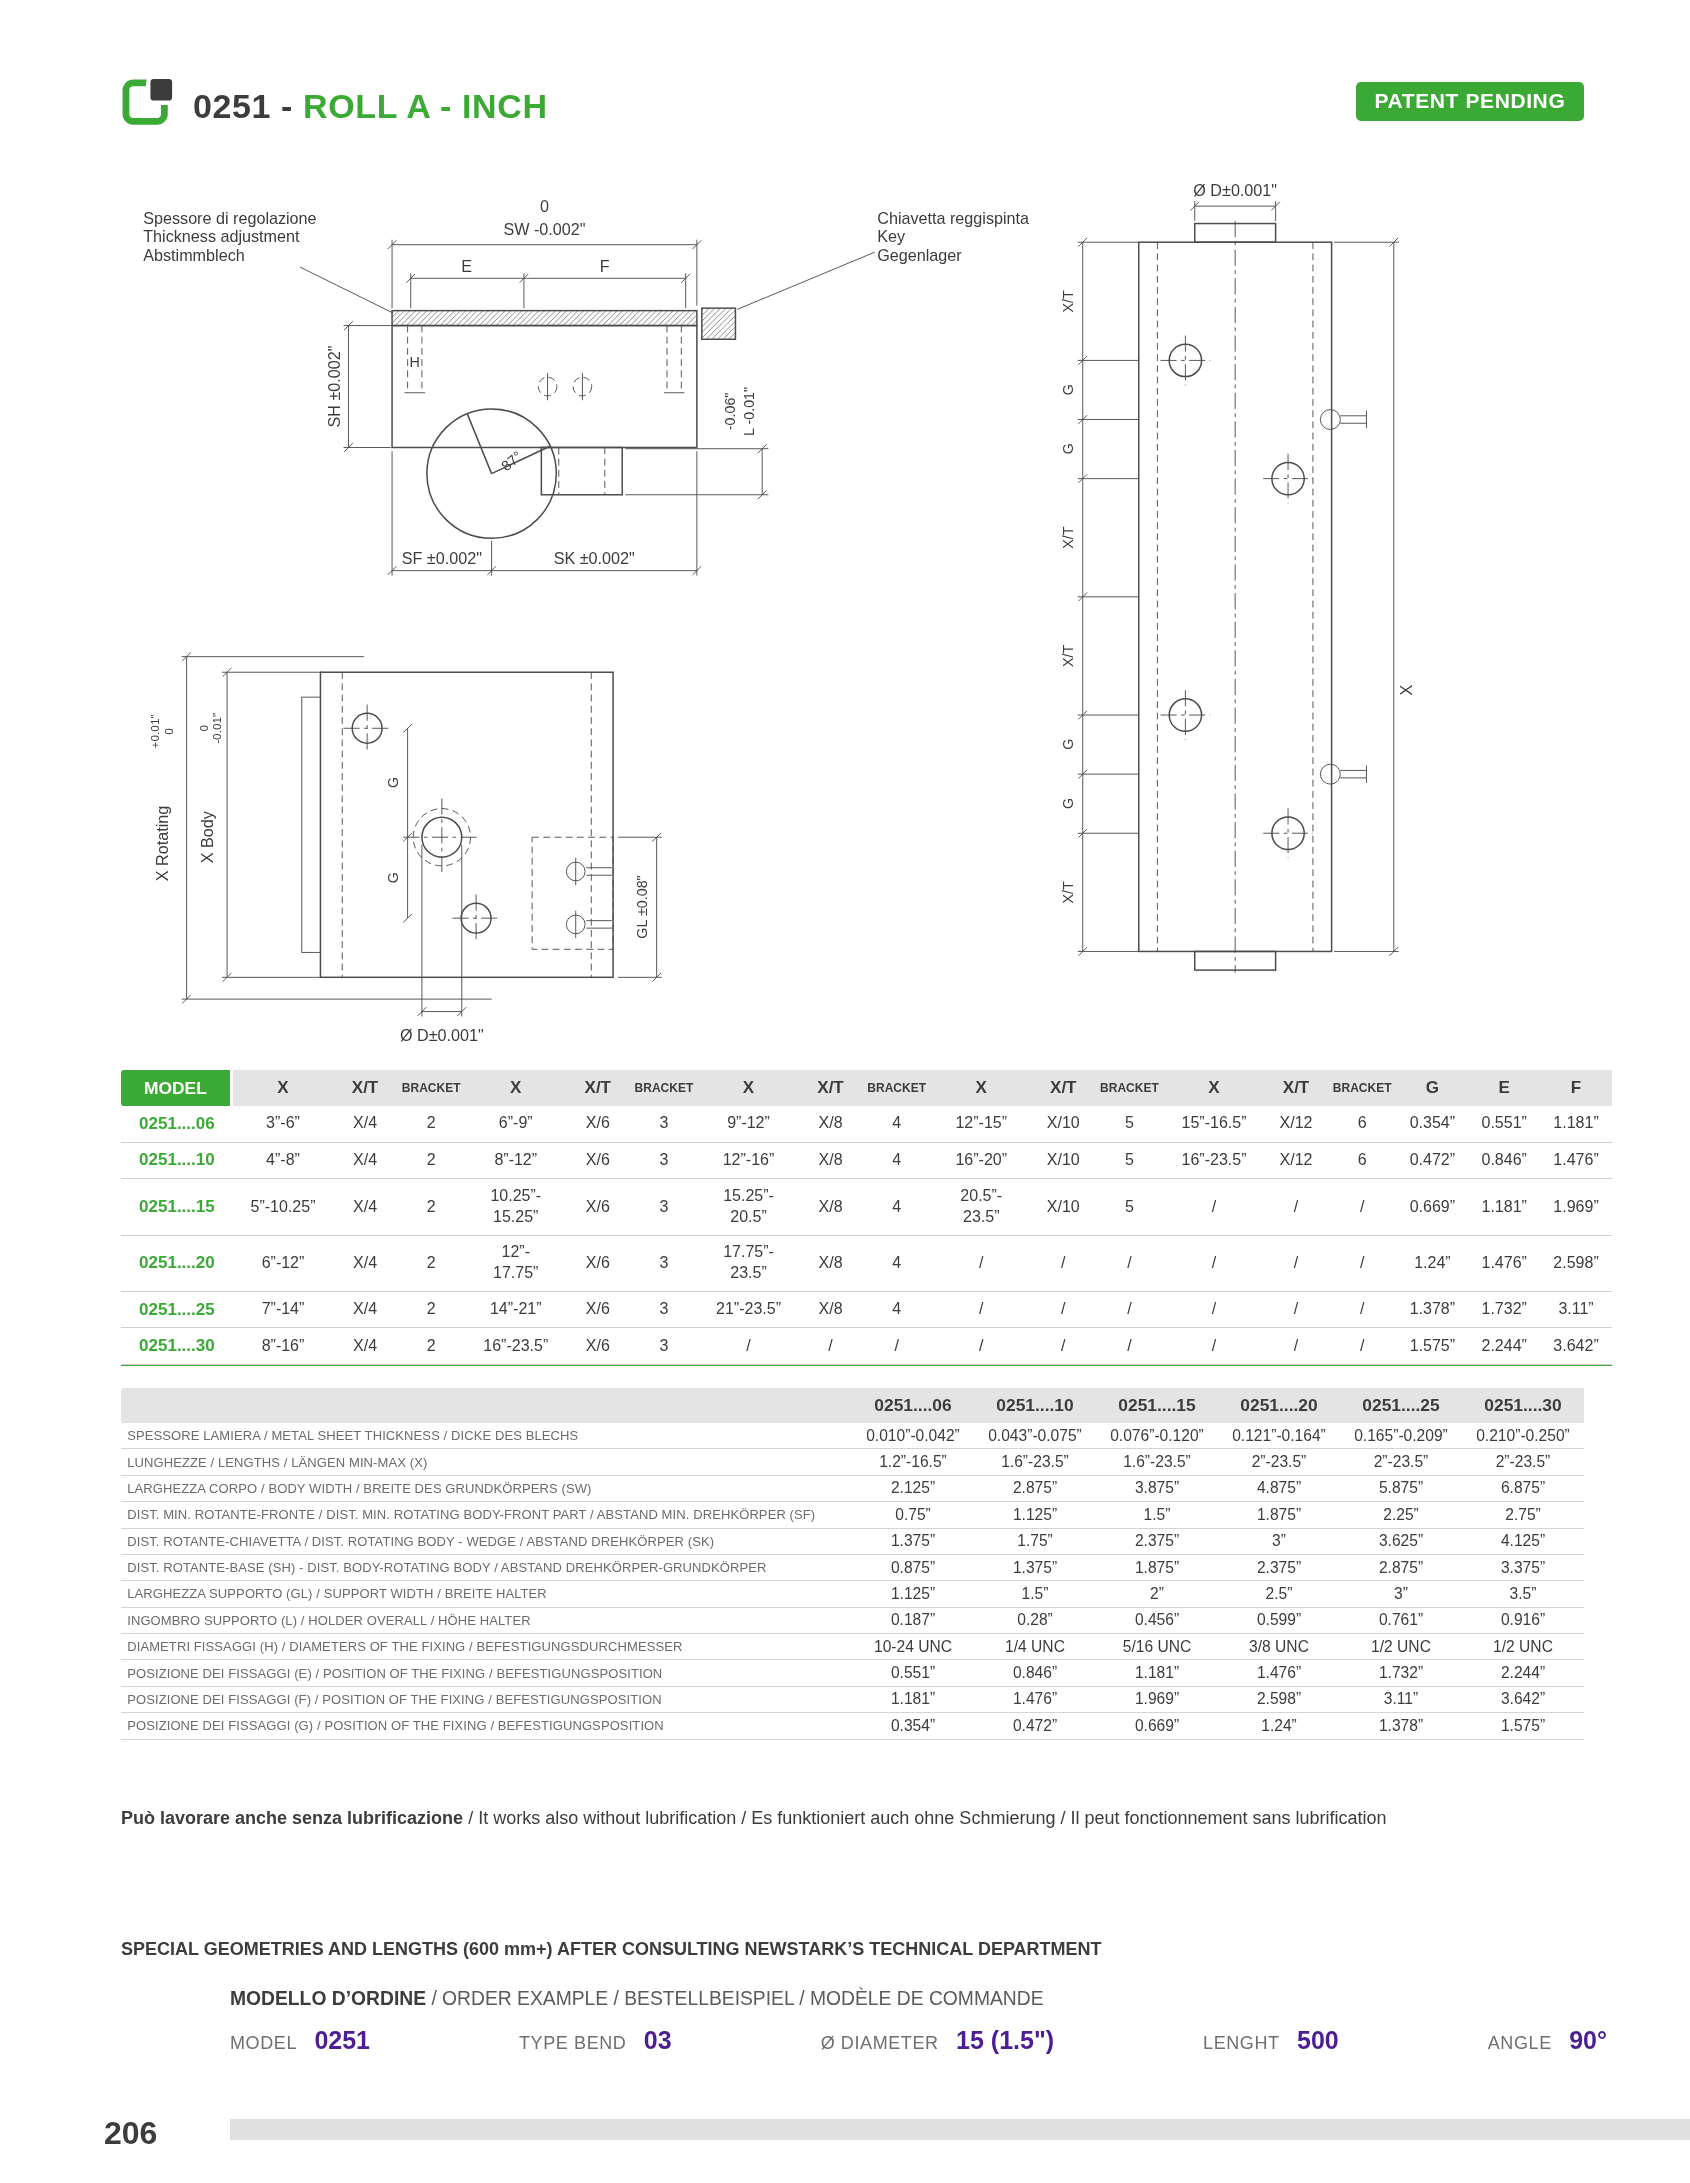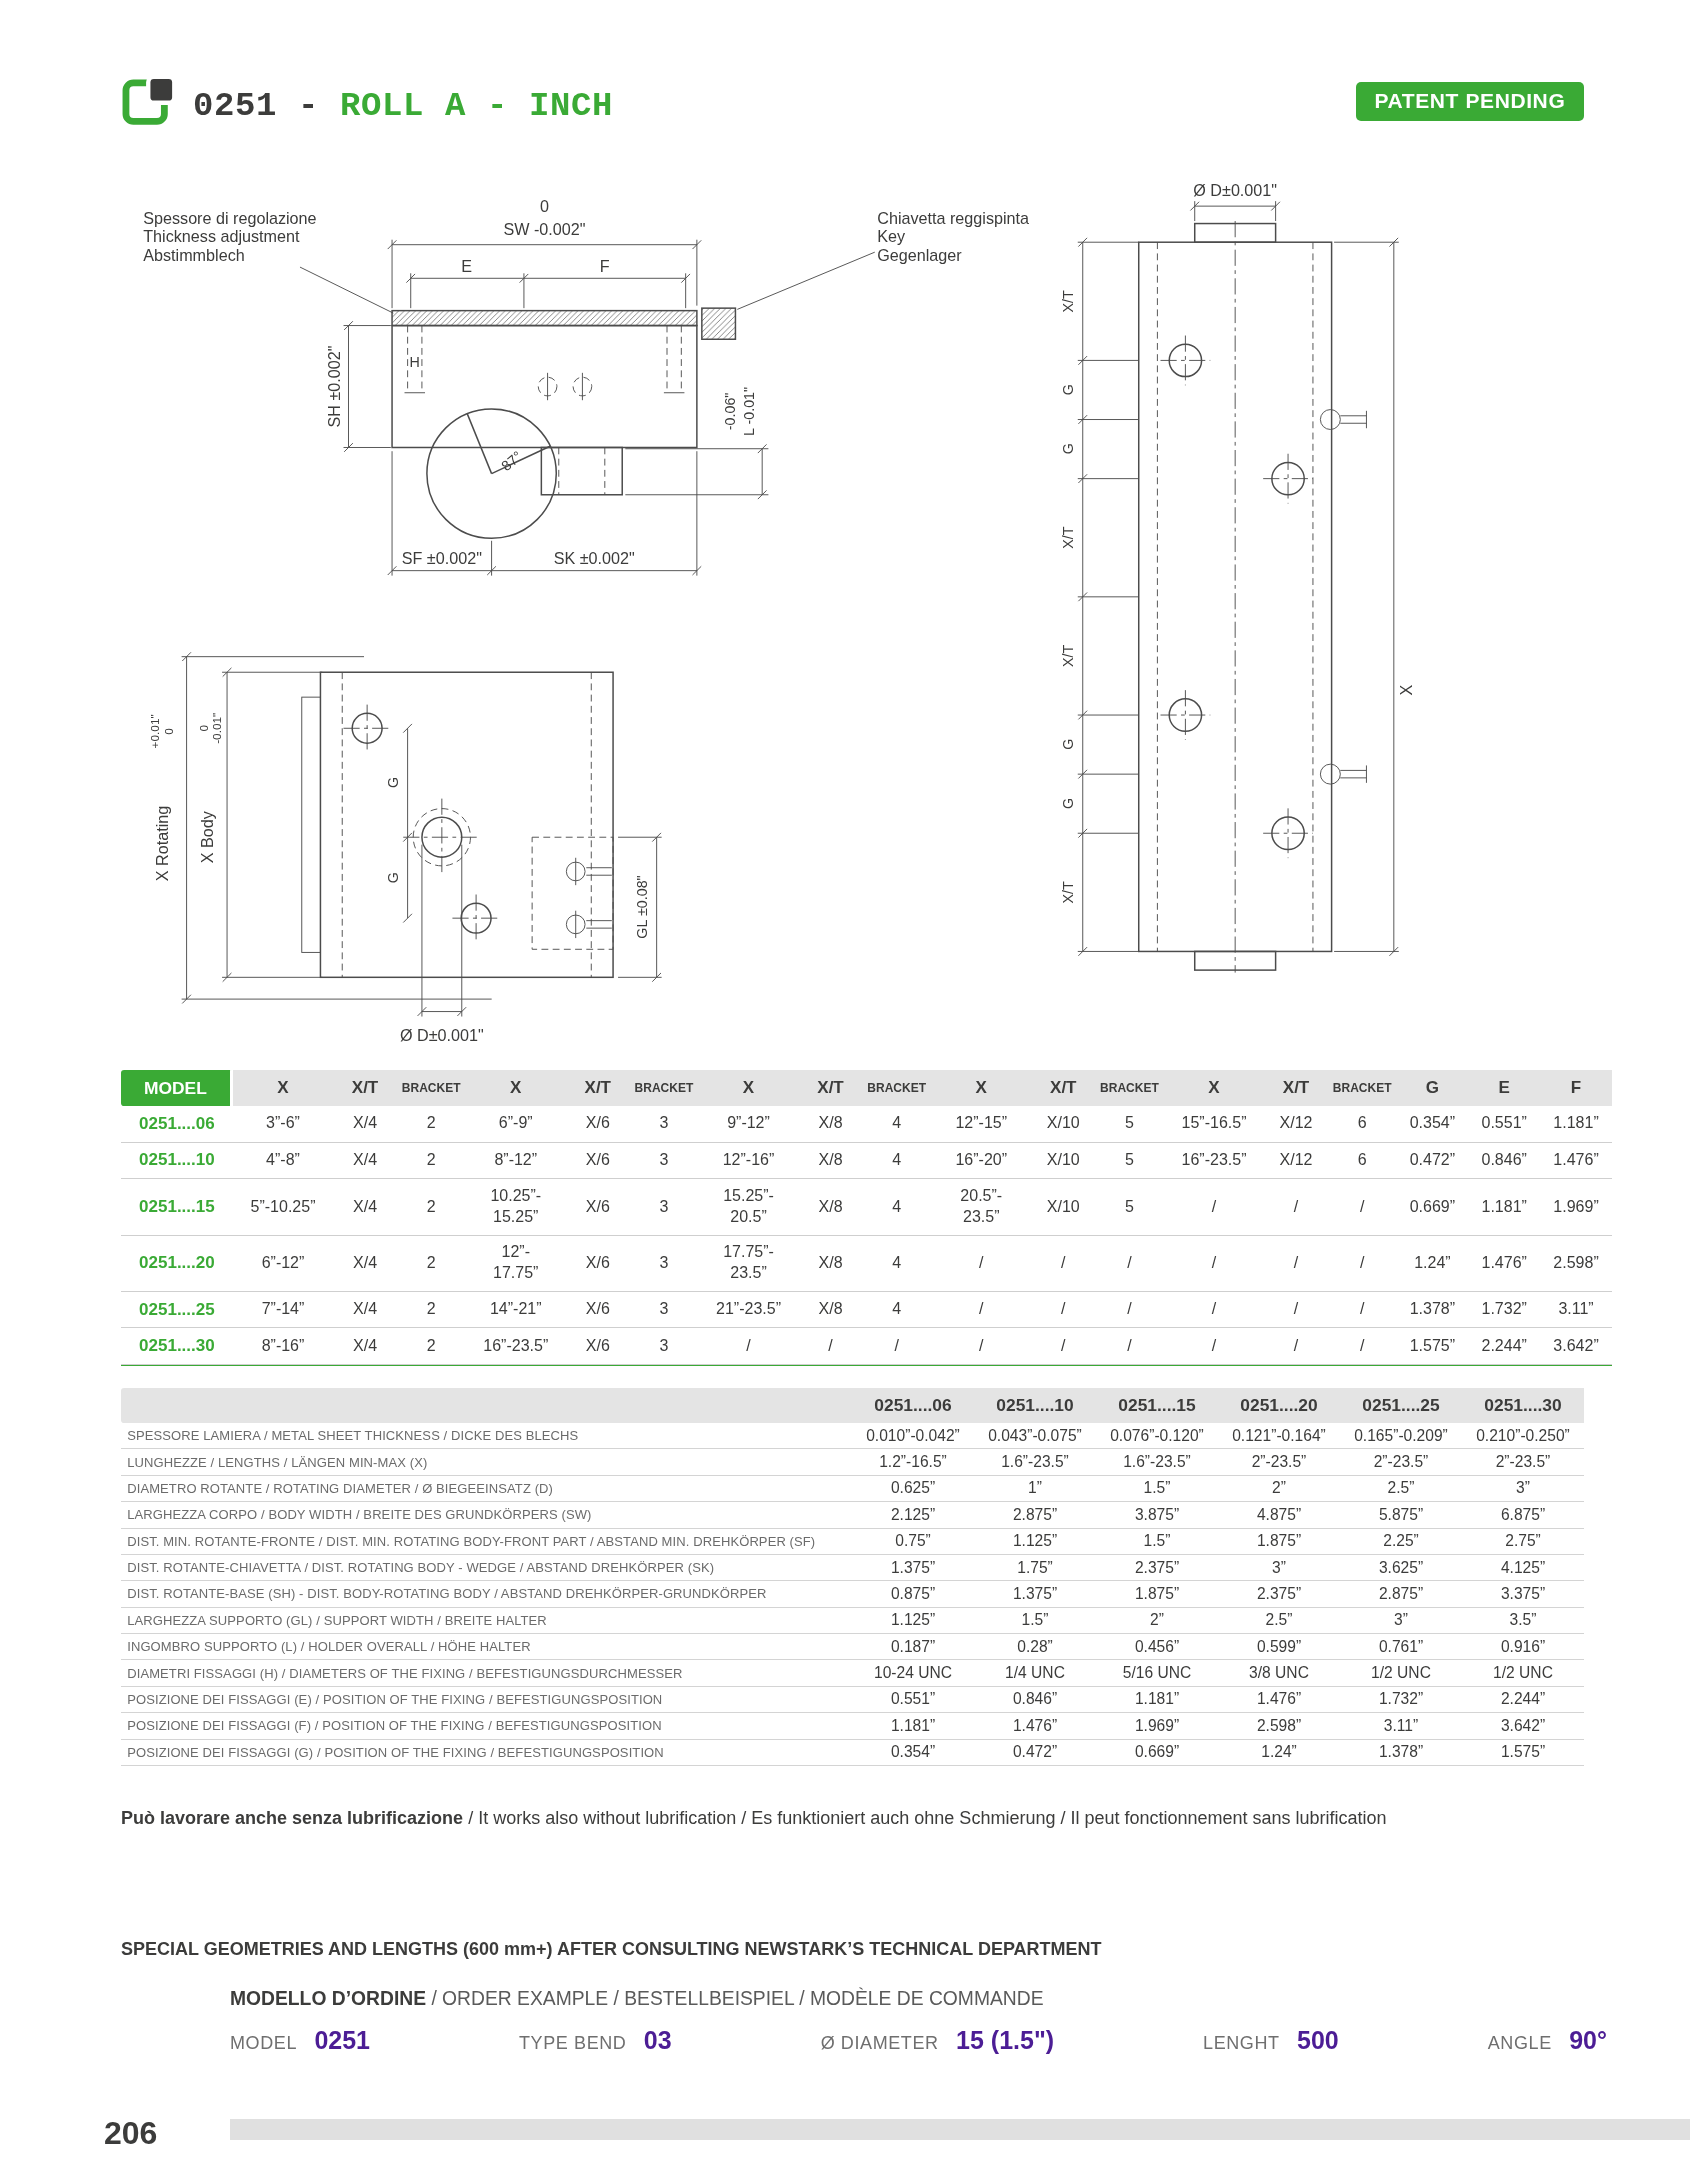--- a/index.html
+++ b/index.html
@@ -4,21 +4,21 @@
 <style>
   * { margin:0; padding:0; box-sizing:border-box; }
   html,body { background:#ffffff; }
   .page {
     position:relative; width:1691px; height:2183px; background:#ffffff;
     font-family:"Liberation Sans", sans-serif; color:#3c3c3b; overflow:hidden;
   }
   
   .header { position:absolute; top:73px; left:121px; right:107px; height:62px; }
   .logo { position:absolute; left:0; top:0; }
-  .title { position:absolute; left:72px; top:13.7px; font-size:34px; font-weight:bold; letter-spacing:0.6px;font-family:Liberation Mono, monospace; }
+  .title { position:absolute; left:72px; top:13.7px; font-size:34px; font-weight:bold; letter-spacing:0.6px; }
   .title .green { color:#3aaa35; }
   .badge {
     position:absolute; right:0; top:8.7px; background:#3aaa35; color:#ffffff;
     font-size:21px; font-weight:bold; padding:7.5px 18.7px; border-radius:5px; letter-spacing:0.6px;
   }
   
   .drawing { position:absolute; }
   #dwg-side  { left:143px; top:180px; }
   #dwg-top   { left:143px; top:613px; }
   #dwg-front { left:952px; top:180px; }
@@ -504,29 +504,20 @@
         <tr>
           <td>LUNGHEZZE / LENGTHS / LÄNGEN MIN-MAX (X)</td>
           <td>1.2”-16.5”</td>
           <td>1.6”-23.5”</td>
           <td>1.6”-23.5”</td>
           <td>2”-23.5”</td>
           <td>2”-23.5”</td>
           <td>2”-23.5”</td>
         </tr>
         <tr>
-          <td>DIAMETRO ROTANTE / ROTATING DIAMETER / Ø BIEGEEINSATZ (D)</td>
-          <td>0.625”</td>
-          <td>1”</td>
-          <td>1.5”</td>
-          <td>2”</td>
-          <td>2.5”</td>
-          <td>3”</td>
-        </tr>
-        <tr>
           <td>LARGHEZZA CORPO / BODY WIDTH / BREITE DES GRUNDKÖRPERS (SW)</td>
           <td>2.125”</td>
           <td>2.875”</td>
           <td>3.875”</td>
           <td>4.875”</td>
           <td>5.875”</td>
           <td>6.875”</td>
         </tr>
         <tr>
           <td>DIST. MIN. ROTANTE-FRONTE / DIST. MIN. ROTATING BODY-FRONT PART / ABSTAND MIN. DREHKÖRPER  (SF)</td>

